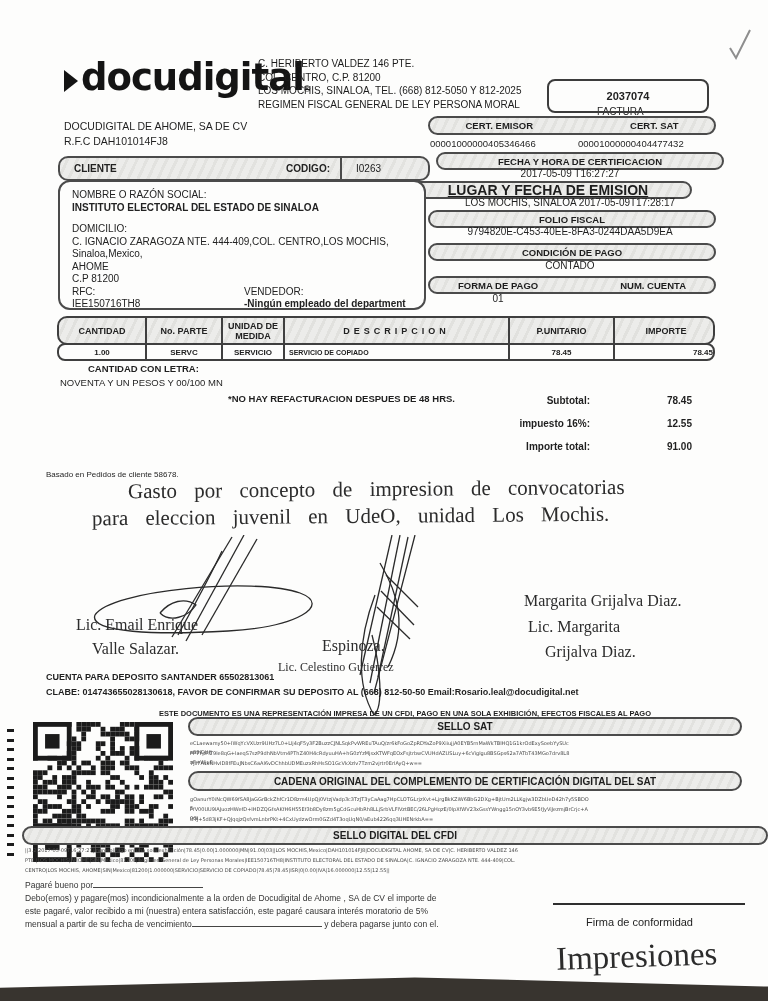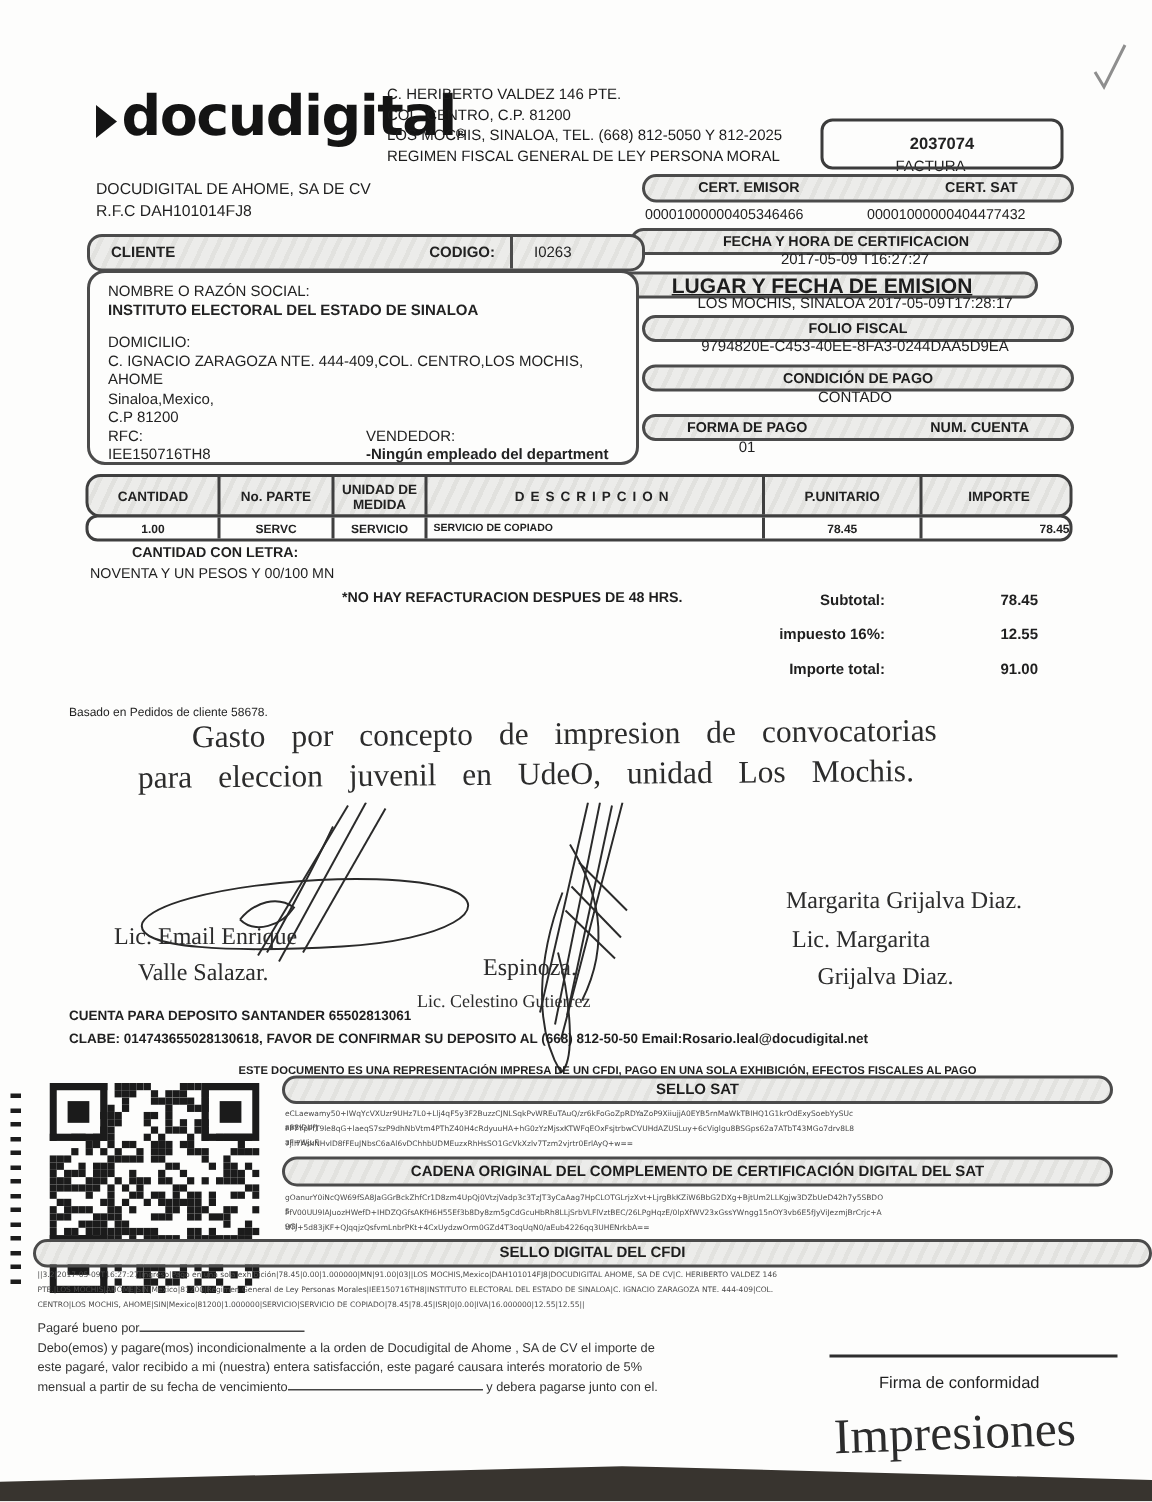--- a/index.html
+++ b/index.html
@@ -86,21 +86,21 @@
   <div class="lbl" style="left:64px;top:120px;font-size:10.5px;">DOCUDIGITAL DE AHOME, SA DE CV</div>
   <div class="lbl" style="left:64px;top:135px;font-size:10.5px;">R.F.C DAH101014FJ8</div>
 
   <div class="pill dual" style="left:428px;top:116px;width:284px;height:15px;font-size:9.5px;">
     <span>CERT. EMISOR</span>
     <span>CERT. SAT</span>
   </div>
   <div class="val" style="left:430px;top:138px;font-size:9.5px;">00001000000405346466</div>
   <div class="val" style="left:578px;top:138px;font-size:9.5px;">00001000000404477432</div>
 
-  <div class="pill" style="left:420px;top:152px;width:284px;height:14px;font-size:9.5px;">FECHA Y HORA DE CERTIFICACION</div>
+  <div class="pill" style="left:436px;top:152px;width:284px;height:14px;font-size:9.5px;">FECHA Y HORA DE CERTIFICACION</div>
   <div class="val" style="left:428px;top:168px;width:284px;text-align:center;">2017-05-09 T16:27:27</div>
 
   <div class="pill" style="left:404px;top:181px;width:284px;height:14px;font-size:14px;text-decoration:underline;">LUGAR Y FECHA DE EMISION</div>
   <div class="val" style="left:428px;top:197px;width:284px;text-align:center;">LOS MOCHIS, SINALOA 2017-05-09T17:28:17</div>
 
   <div class="pill" style="left:428px;top:210px;width:284px;height:14px;font-size:9.5px;">FOLIO FISCAL</div>
   <div class="val" style="left:428px;top:226px;width:284px;text-align:center;">9794820E-C453-40EE-8FA3-0244DAA5D9EA</div>
 
   <div class="pill" style="left:428px;top:243px;width:284px;height:14px;font-size:9.5px;">CONDICIÓN DE PAGO</div>
   <div class="val" style="left:428px;top:260px;width:284px;text-align:center;">CONTADO</div>
@@ -117,22 +117,22 @@
     <span style="width:2px;height:100%;background:#4b4b4b;margin-left:10px;"></span>
     <span style="width:72px;text-align:left;padding-left:14px;font-weight:normal;">I0263</span>
   </div>
 
   <div class="client-box">
     <div>NOMBRE O RAZÓN SOCIAL:</div>
     <div class="b">INSTITUTO ELECTORAL DEL ESTADO DE SINALOA</div>
     <div style="height:9px;"></div>
     <div>DOMICILIO:</div>
     <div>C. IGNACIO ZARAGOZA NTE. 444-409,COL. CENTRO,LOS MOCHIS,</div>
+    <div>Sinaloa,Mexico,</div>
     <div>AHOME</div>
-    <div>Sinaloa,Mexico,</div>
     <div>C.P 81200</div>
     <div style="display:flex;">
       <div style="width:172px;">RFC:</div>
       <div>VENDEDOR:</div>
     </div>
     <div style="display:flex;">
       <div style="width:172px;">IEE150716TH8</div>
       <div class="b">-Ningún empleado del department</div>
     </div>
   </div>

